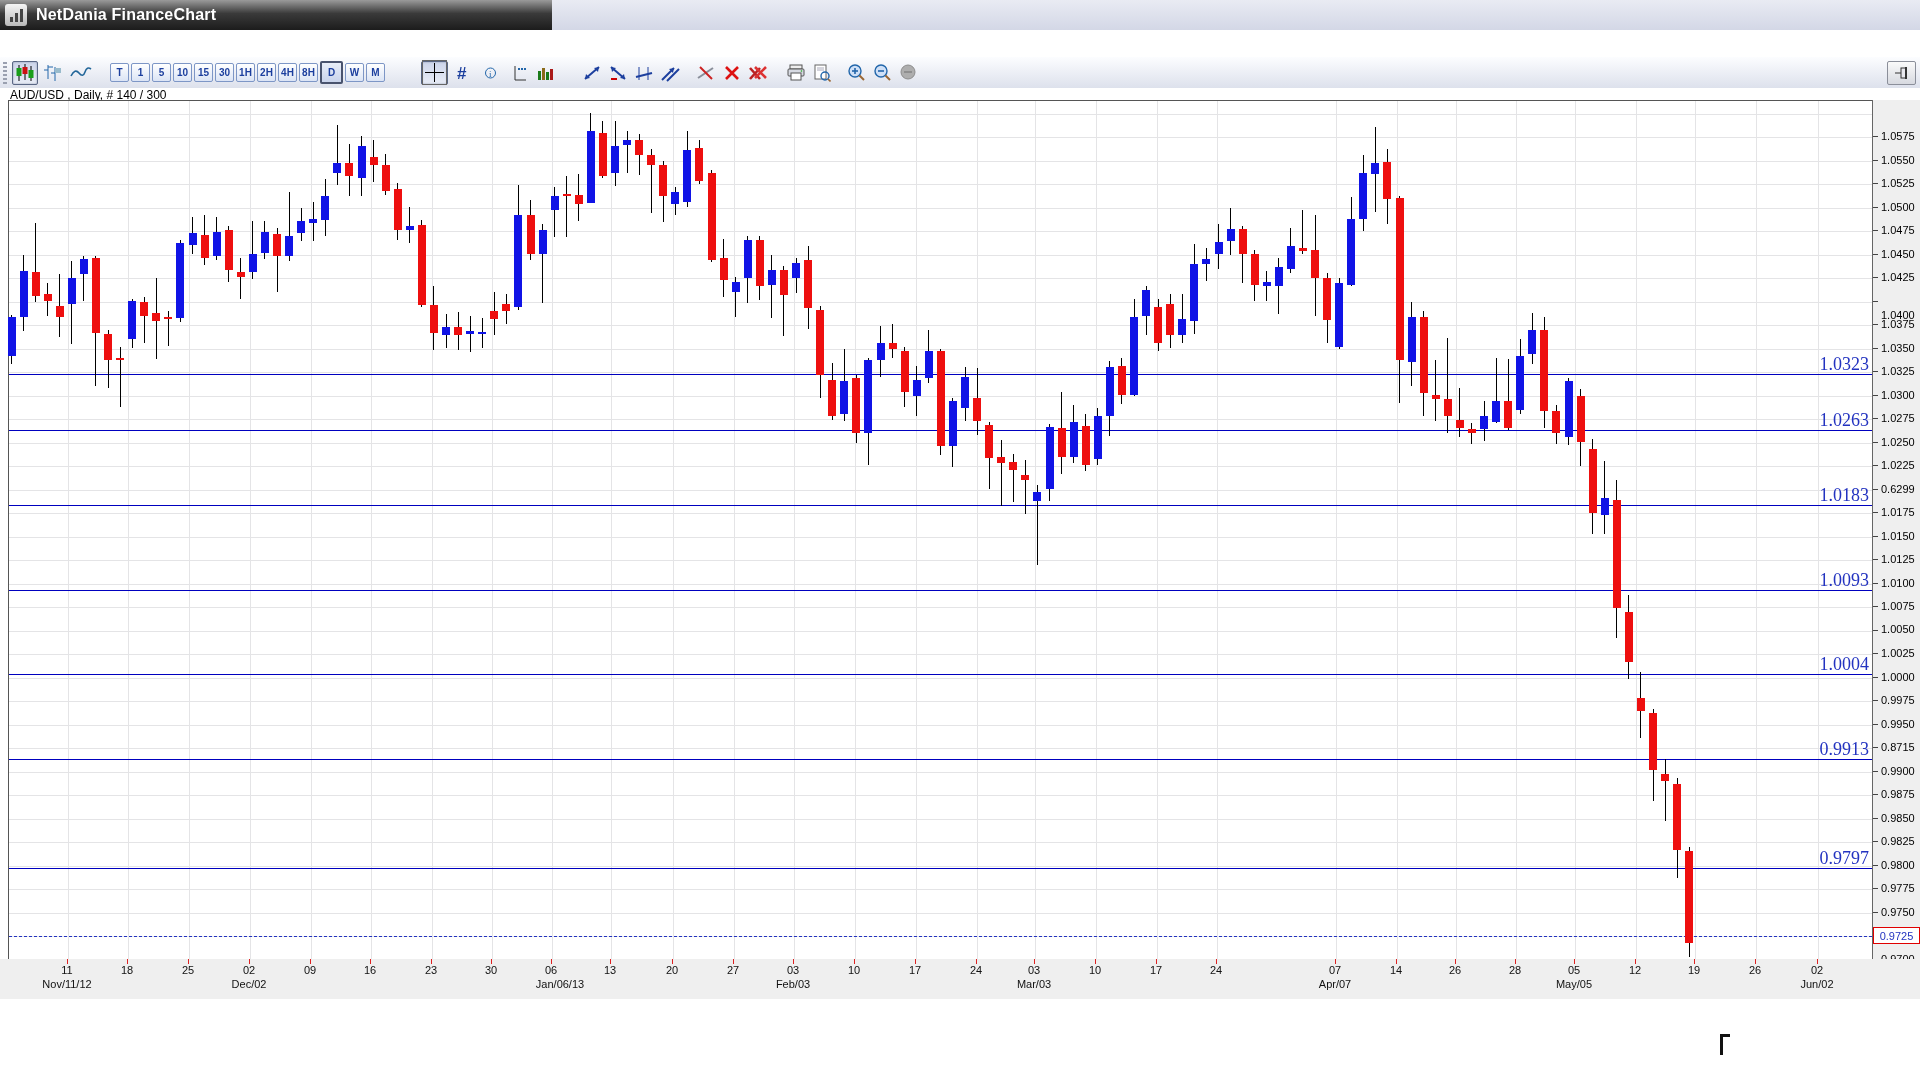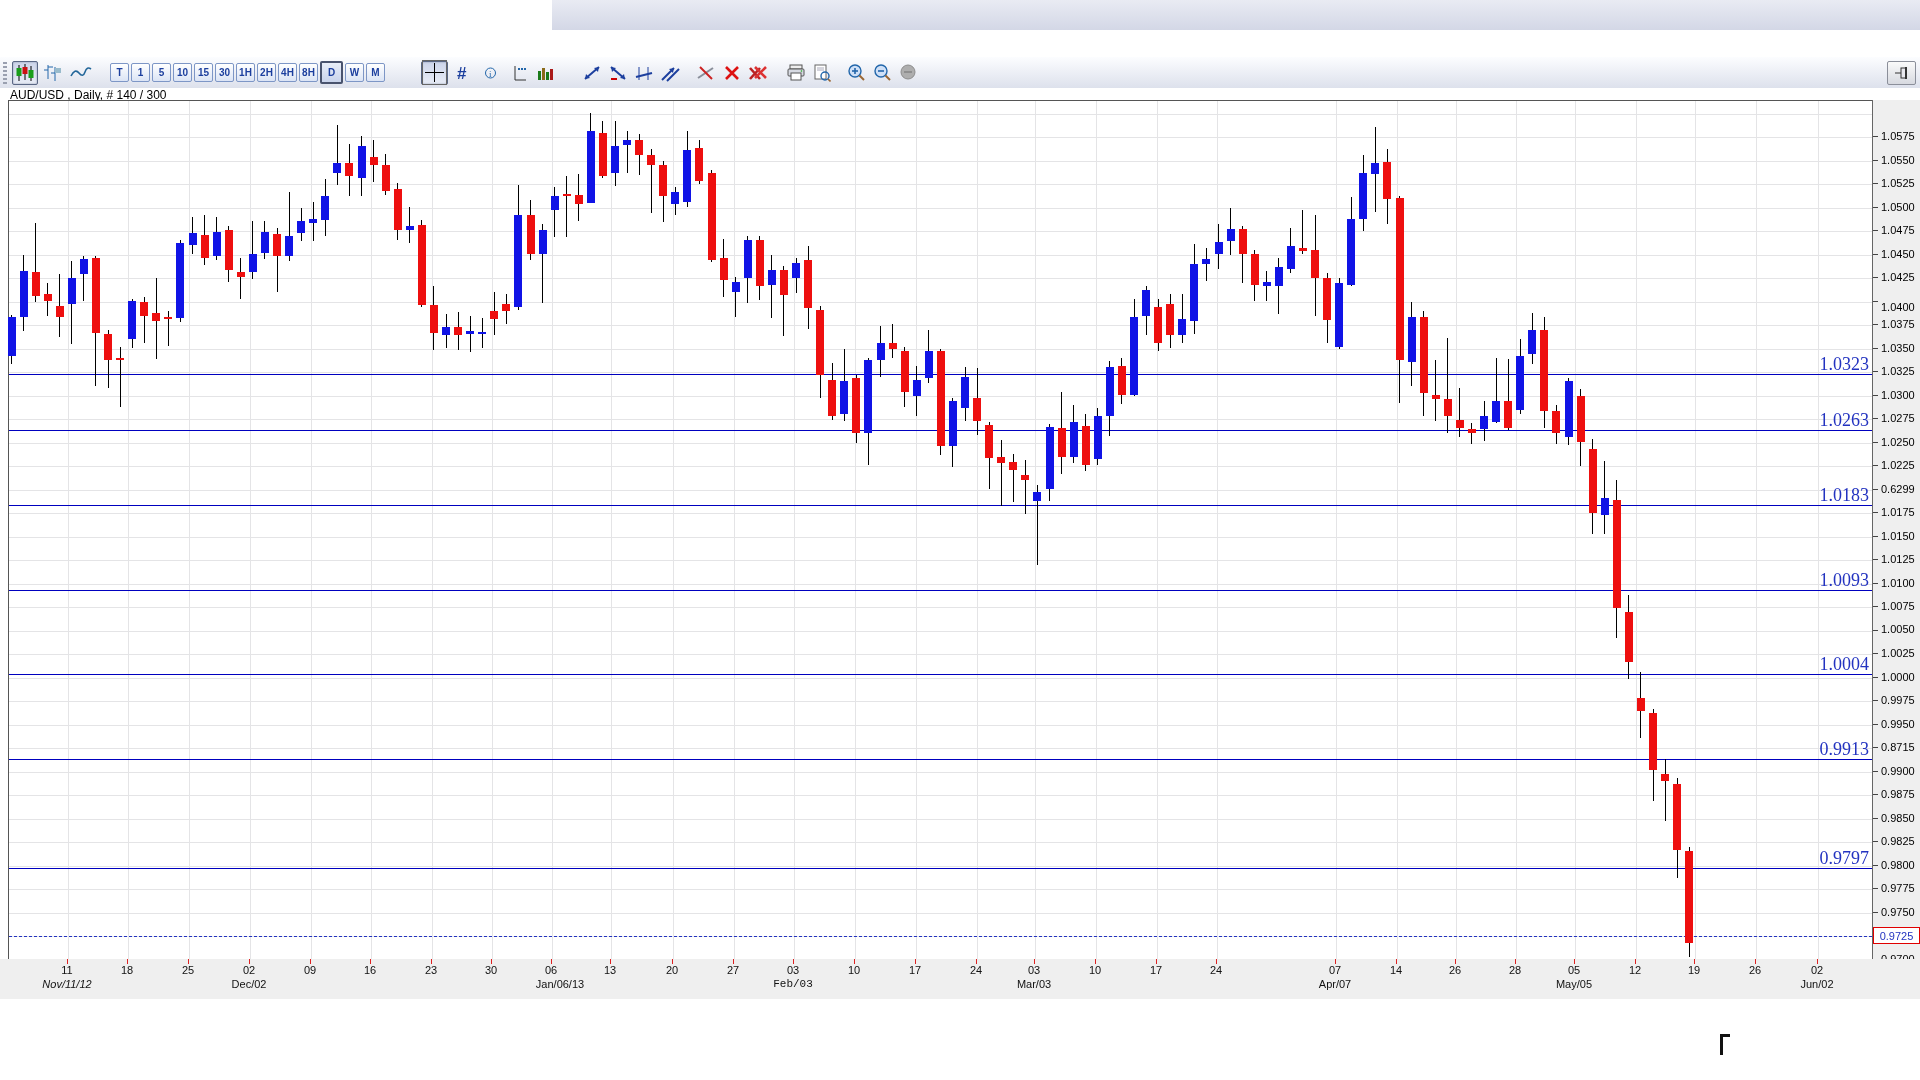--- a/index.html
+++ b/index.html
@@ -58,20 +58,28 @@
   .xlab{position:absolute;top:5px;font-size:11px;color:#111;transform:translateX(-50%);}
   .mlab{position:absolute;top:19px;font-size:11px;color:#111;transform:translateX(-50%);}
   #artifact{position:absolute;left:1720px;top:1034px;width:7px;height:18px;
     border-left:3px solid #111;border-top:3px solid #111;}
   svg{display:block;}
 </style>
 </head>
 <body>
 
 <div id="app">
+  <div id="titlebar">
+    <div class="app-icon">
+      <i style="height:5px"></i>
+        <i style="height:9px"></i>
+        <i style="height:13px"></i>
+    </div>
+    <div class="title-text">NetDania FinanceChart</div>
+  </div>
   <div id="titlebar-rest"></div>
 
 
   <div id="toolbar">
     <div class="grip"></div>
   <div class="tbtn sel" style="width: 26px;">
         <span>
           <svg width="20" height="18" viewBox="0 0 20 18">
             <line x1="4" y1="1" x2="4" y2="17" stroke="#000"></line>
             <rect x="1.5" y="4" width="5" height="8" fill="#1a9e1a"></rect>
@@ -660,21 +668,21 @@
         <div class="ylab" style="top: 77px;">1.0525</div>
         <div class="ytick" style="top: 106.5px;"></div>
         <div class="ylab" style="top: 100.5px;">1.0500</div>
         <div class="ytick" style="top: 130px;"></div>
         <div class="ylab" style="top: 124px;">1.0475</div>
         <div class="ytick" style="top: 153.5px;"></div>
         <div class="ylab" style="top: 147.5px;">1.0450</div>
         <div class="ytick" style="top: 177px;"></div>
         <div class="ylab" style="top: 171px;">1.0425</div>
         <div class="ytick" style="top: 200.5px;"></div>
-        <div class="ylab" style="top: 201px;">1.0400</div>
+        <div class="ylab" style="top: 209px;">1.0400</div>
         <div class="ytick" style="top: 224px;"></div>
         <div class="ylab" style="top: 218px;">1.0375</div>
         <div class="ytick" style="top: 247.5px;"></div>
         <div class="ylab" style="top: 241.5px;">1.0350</div>
         <div class="ytick" style="top: 271px;"></div>
         <div class="ylab" style="top: 265px;">1.0325</div>
         <div class="ytick" style="top: 294.5px;"></div>
         <div class="ylab" style="top: 288.5px;">1.0300</div>
         <div class="ytick" style="top: 318px;"></div>
         <div class="ylab" style="top: 312px;">1.0275</div>
@@ -777,24 +785,24 @@
         <div class="xtick" style="left: 1574px;"></div>
         <div class="xlab" style="left: 1574px;">05</div>
         <div class="xtick" style="left: 1635px;"></div>
         <div class="xlab" style="left: 1635px;">12</div>
         <div class="xtick" style="left: 1694px;"></div>
         <div class="xlab" style="left: 1694px;">19</div>
         <div class="xtick" style="left: 1755px;"></div>
         <div class="xlab" style="left: 1755px;">26</div>
         <div class="xtick" style="left: 1817px;"></div>
         <div class="xlab" style="left: 1817px;">02</div>
-        <div class="mlab" style="left: 67px; font-style: italic;">Nov/11/12</div>
+        <div class="mlab" style="left: 67px;">Nov/11/12</div>
         <div class="mlab" style="left: 249px;">Dec/02</div>
         <div class="mlab" style="left: 560px;">Jan/06/13</div>
-        <div class="mlab" style="left: 793px; font-family: Liberation Mono, monospace;">Feb/03</div>
+        <div class="mlab" style="left: 793px;">Feb/03</div>
         <div class="mlab" style="left: 1034px;">Mar/03</div>
         <div class="mlab" style="left: 1335px;">Apr/07</div>
         <div class="mlab" style="left: 1574px;">May/05</div>
         <div class="mlab" style="left: 1817px;">Jun/02</div>
       </div>
   <div id="price-badge" style="top: 839px;">0.9725</div>
     </div>
 
   <div id="artifact"></div>
 </div>

